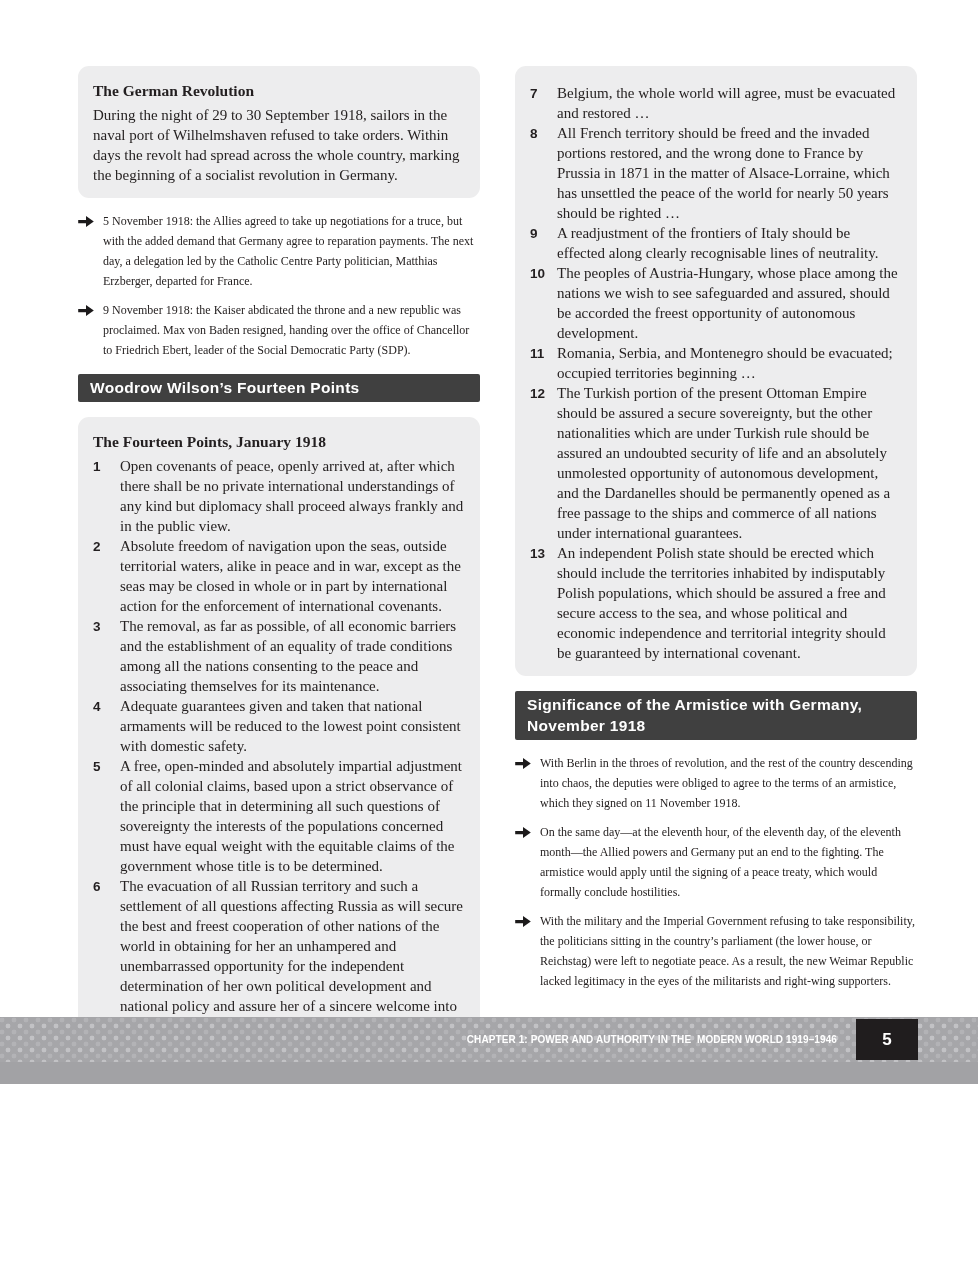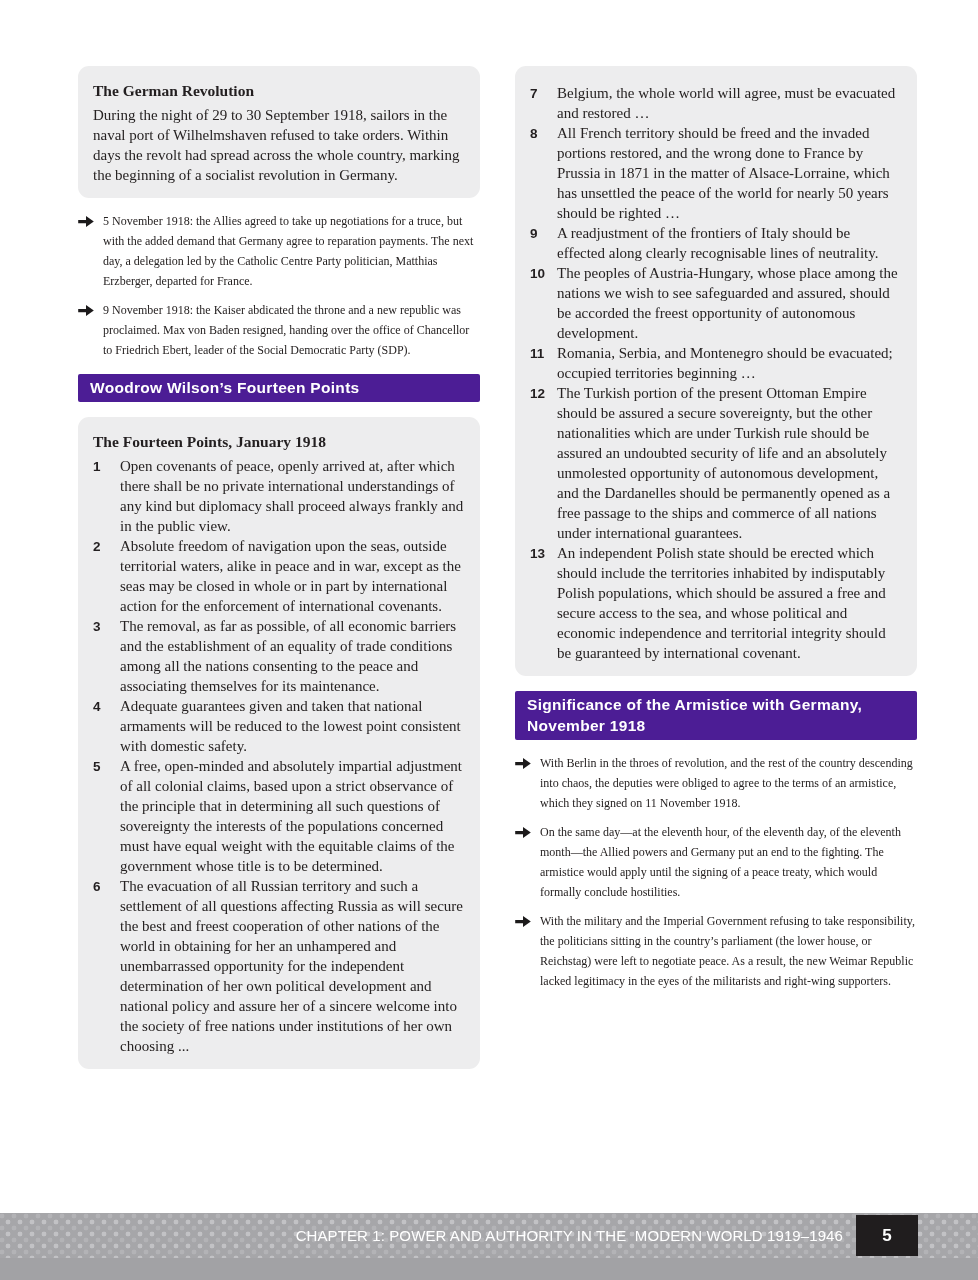--- a/index.html
+++ b/index.html
@@ -7,21 +7,21 @@
   body {
     position: relative;
     background: #ffffff;
     font-family: "Liberation Serif", serif;
     color: #262222;
     overflow: hidden;
   }
   .page {
     position: absolute;
     top: 0; left: 0;
-    width: 978px; height: 1280px;
+    width: 978px; height: 1084px;
   }
   .columns {
     display: flex;
     gap: 35px;
     padding: 66px 0 0 78px;
   }
   .col { width: 402px; flex: 0 0 402px; }
 
   
   .graybox {
@@ -71,21 +71,21 @@
     color: #231f20;
   }
   .numlist .ptext {
     flex: 1;
     font-size: 15px;
     line-height: 20px;
   }
 
   
   .section-bar {
-    background: #4c1d95;
+    background: #404040;
     color: #ffffff;
     font-family: "Liberation Sans", sans-serif;
     font-weight: bold;
     font-size: 15.5px;
     line-height: 21px;
     letter-spacing: 0.3px;
     padding: 3px 12px 4px 12px;
     border-radius: 2px;
   }
 
@@ -109,26 +109,26 @@
     display: flex;
     align-items: center;
     justify-content: flex-end;
   }
   .footer-strip {
     height: 22px;
     background: #a2a2a5;
   }
   .chapter-title {
     font-family: "Liberation Sans", sans-serif;
-    font-weight: normal;
-    font-size: 15px;
+    font-weight: bold;
+    font-size: 10px;
     color: #ffffff;
     letter-spacing: 0.1px;
     white-space: pre-wrap;
-    margin-right: 13px;
+    margin-right: 19px;
   }
   .page-badge {
     width: 62px;
     height: 41px;
     background: #201d1e;
     color: #ffffff;
     font-family: "Liberation Sans", sans-serif;
     font-weight: bold;
     font-size: 17px;
     display: flex;

